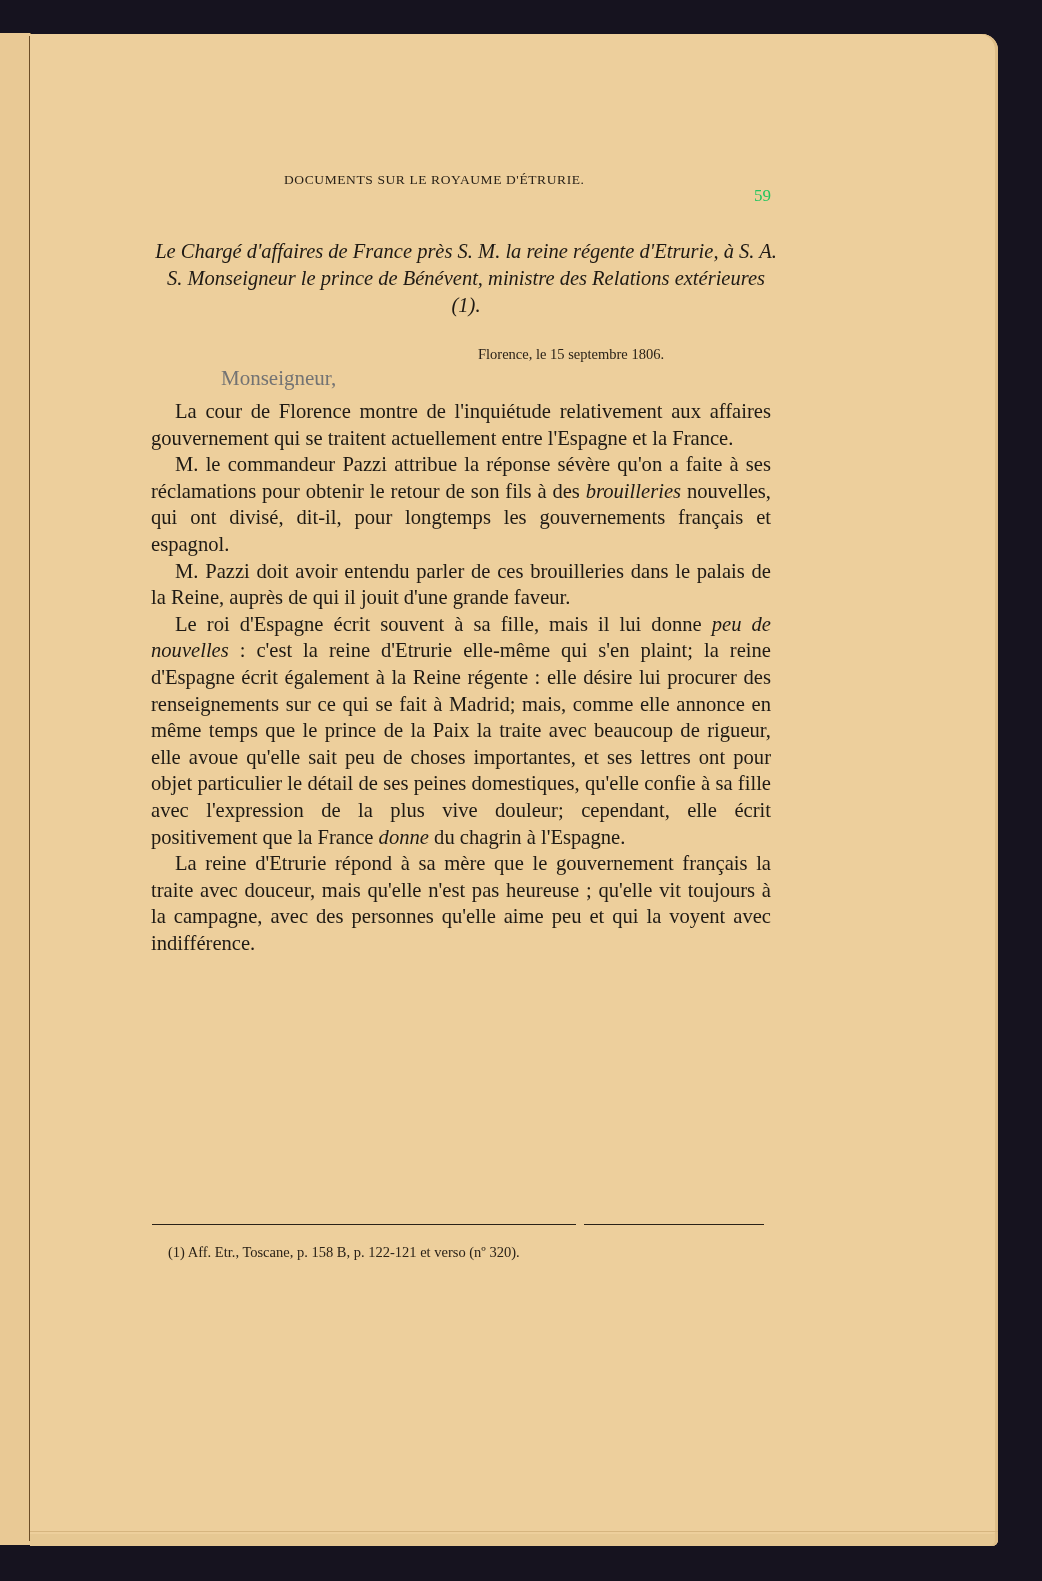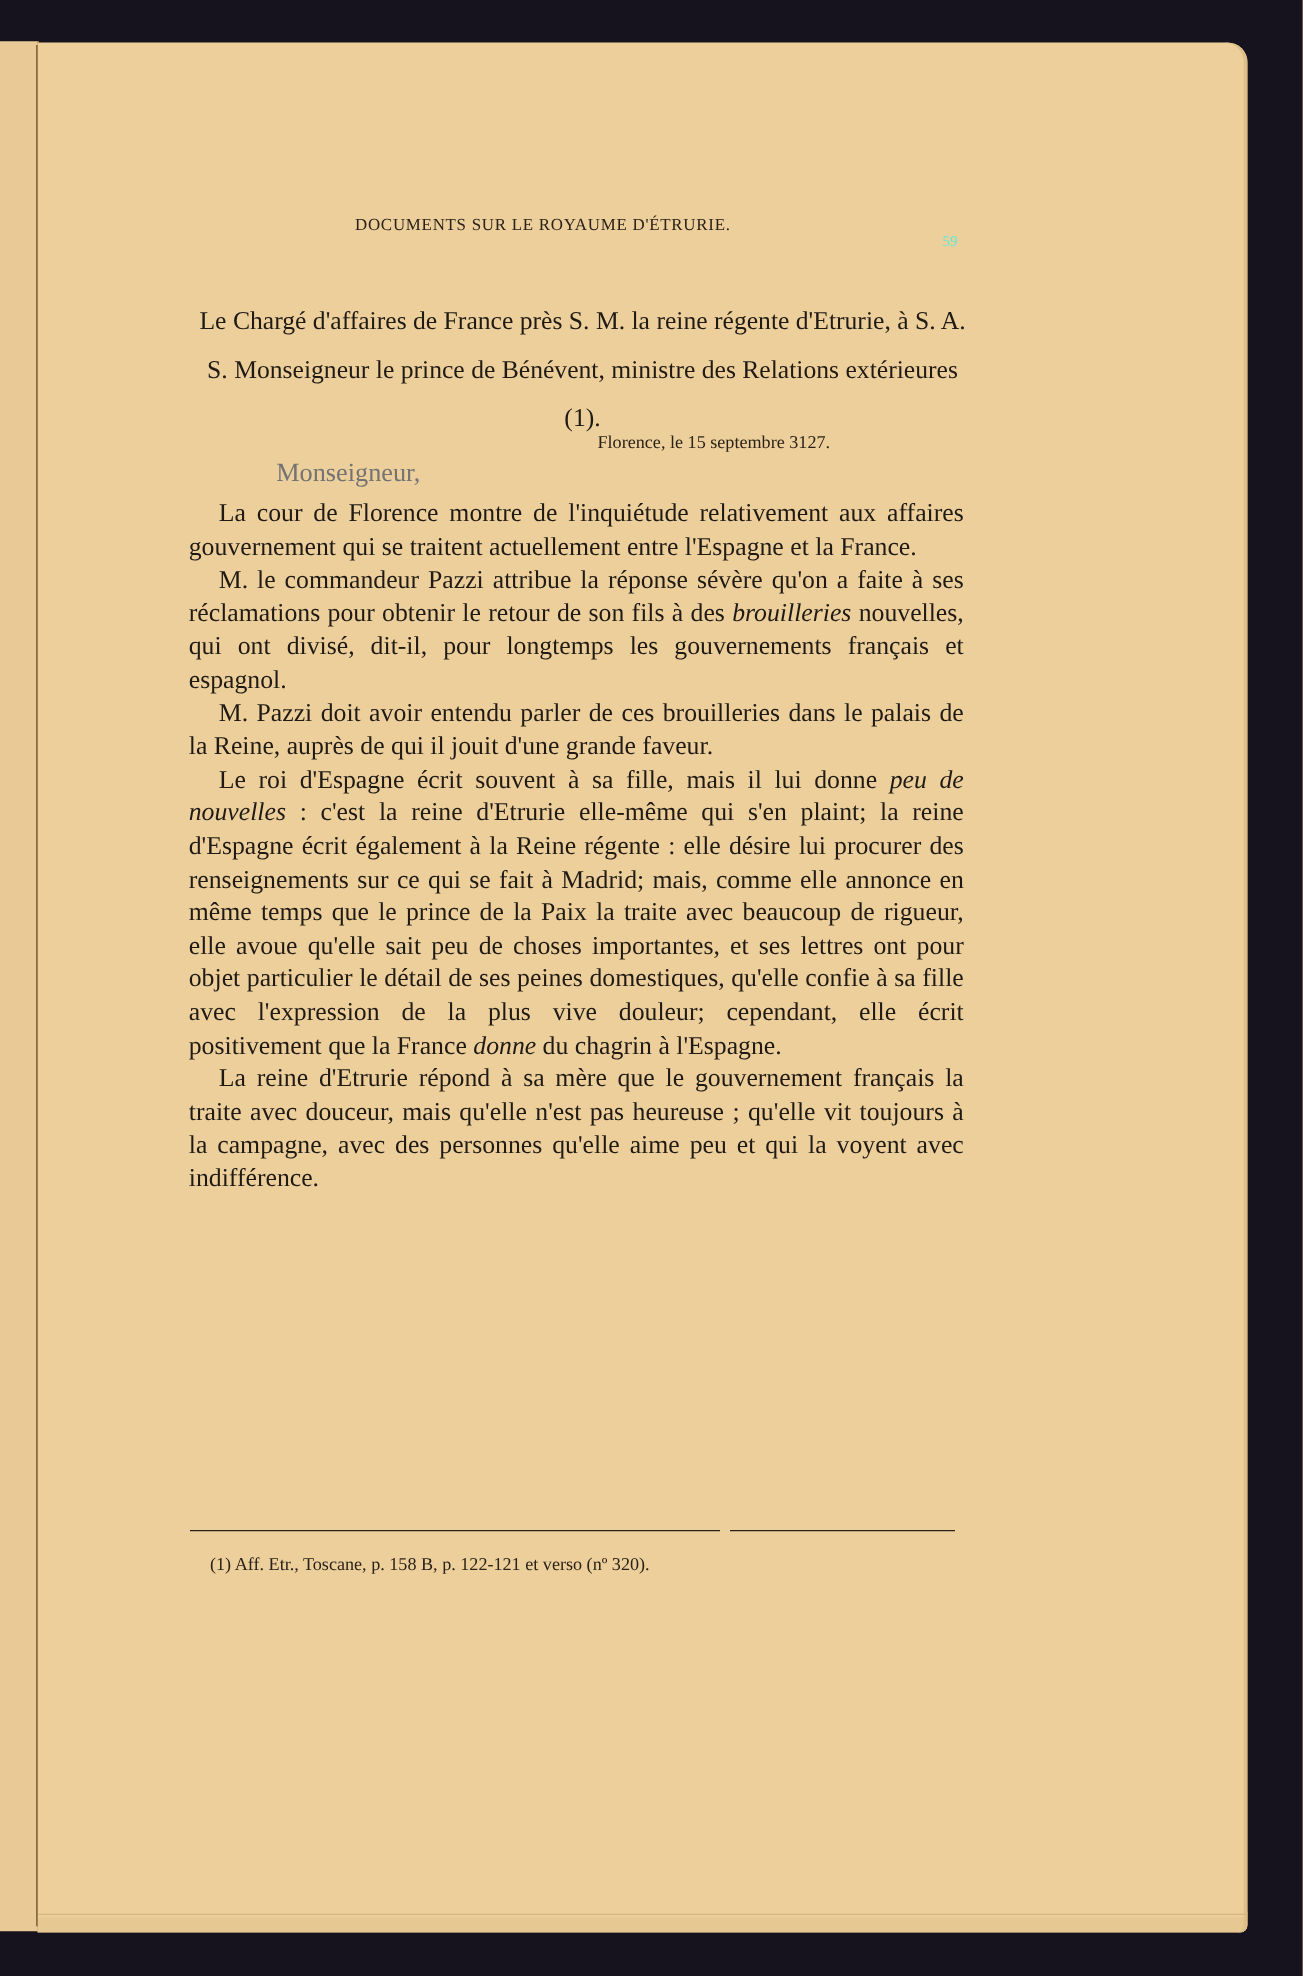--- a/index.html
+++ b/index.html
@@ -35,26 +35,26 @@
       position: absolute; left: 29px; top: 36px; width: 1px; height: 1505px;
       background: #6b4d27;
     }
     .running-head {
       position: absolute; left: 284px; top: 172px;
       font-size: 13.5px; letter-spacing: 0.6px; color: #2a2218;
       font-variant: small-caps; text-transform: uppercase;
     }
     .page-number {
       position: absolute; left: 754px; top: 186px;
-      font-size: 12px; color: #5eead4; text-align: right;
+      font-size: 17px; color: #22c55e; text-align: right;
     }
     .heading {
       position: absolute; left: 150px; top: 238px; width: 632px;
-      text-align: center; 
-      font-size: 20.5px; line-height: 39px; color: #1f1a14;
+      text-align: center; font-style: italic;
+      font-size: 20.5px; line-height: 27px; color: #1f1a14;
     }
     .dateline {
       position: absolute; left: 478px; top: 346px;
       font-size: 14.5px; color: #2a2218;
     }
     .salutation {
       position: absolute; left: 221px; top: 366px;
       font-size: 21px; color: #737373;
     }
     .body-text {
@@ -83,21 +83,21 @@
 <div class="backdrop"></div>
 <div class="left-page"></div>
 <div class="page"></div>
 <div class="gutter-line"></div>
 
 <div class="running-head">DOCUMENTS SUR LE ROYAUME D'ÉTRURIE.</div>
 <div class="page-number">59</div>
 
 <div class="heading">Le Chargé d'affaires de France près S. M. la reine régente d'Etrurie, à S. A. S. Monseigneur le prince de Bénévent, ministre des Relations extérieures (1).</div>
 
-<div class="dateline">Florence, le 15 septembre 3127.</div>
+<div class="dateline">Florence, le 15 septembre 1806.</div>
 <div class="salutation">Monseigneur,</div>
 
 <div class="body-text" id="body-text">
     <p><span>La cour de Florence montre de l'inquiétude relativement aux affaires gouvernement qui se traitent actuellement entre l'Espagne et la France.</span></p>
     <p><span>M. le commandeur Pazzi attribue la réponse sévère qu'on a faite à ses réclamations pour obtenir le retour de son fils à des </span><em>brouilleries</em><span> nouvelles, qui ont divisé, dit-il, pour longtemps les gouvernements français et espagnol.</span></p>
     <p><span>M. Pazzi doit avoir entendu parler de ces brouilleries dans le palais de la Reine, auprès de qui il jouit d'une grande faveur.</span></p>
     <p><span>Le roi d'Espagne écrit souvent à sa fille, mais il lui donne </span><em>peu de nouvelles</em><span> : c'est la reine d'Etrurie elle-même qui s'en plaint; la reine d'Espagne écrit également à la Reine régente : elle désire lui procurer des renseignements sur ce qui se fait à Madrid; mais, comme elle annonce en même temps que le prince de la Paix la traite avec beaucoup de rigueur, elle avoue qu'elle sait peu de choses importantes, et ses lettres ont pour objet particulier le détail de ses peines domestiques, qu'elle confie à sa fille avec l'expression de la plus vive douleur; cependant, elle écrit positivement que la France </span><em>donne</em><span> du chagrin à l'Espagne.</span></p>
     <p><span>La reine d'Etrurie répond à sa mère que le gouvernement français la traite avec douceur, mais qu'elle n'est pas heureuse ; qu'elle vit toujours à la campagne, avec des personnes qu'elle aime peu et qui la voyent avec indifférence.</span></p>
   </div>
 

